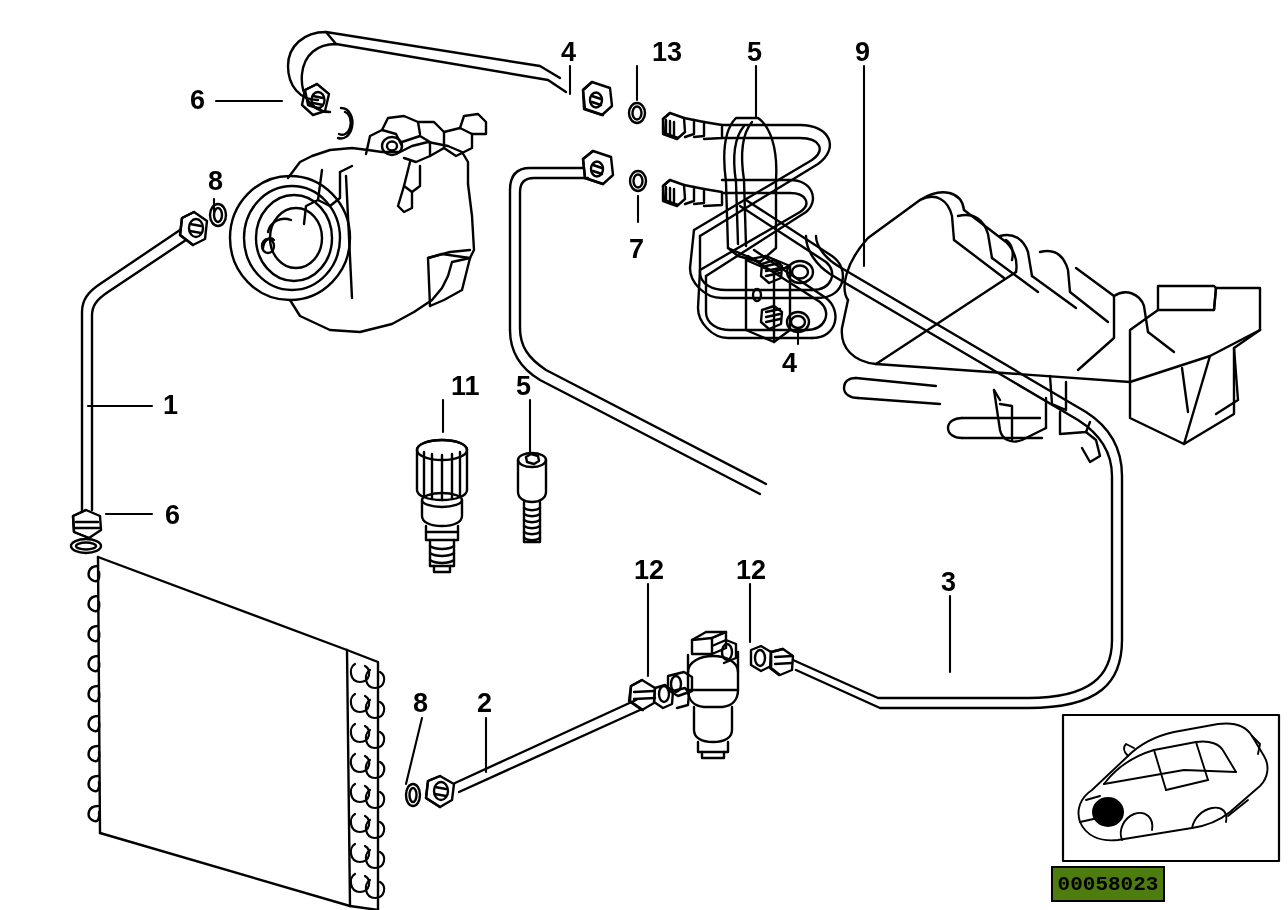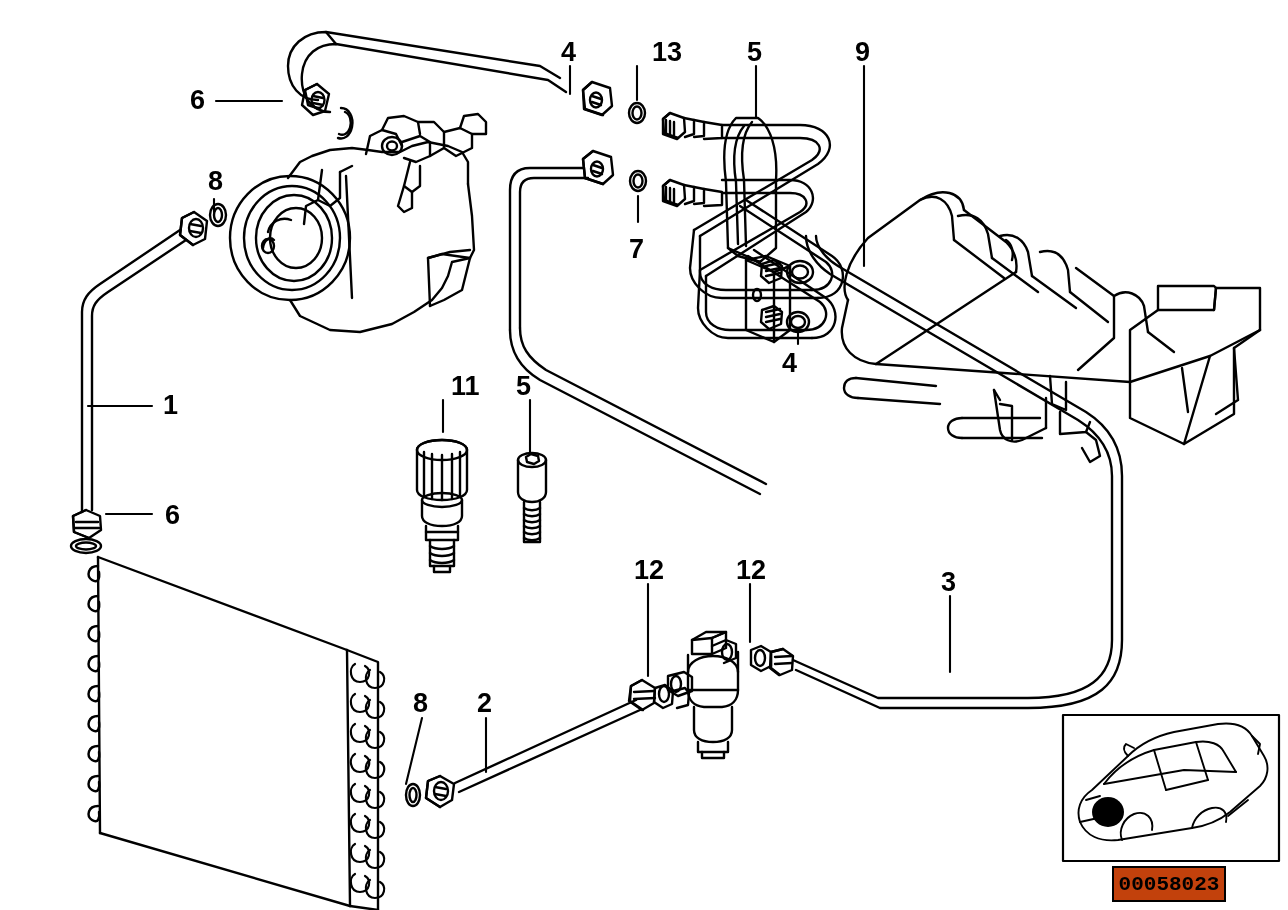--- a/index.html
+++ b/index.html
@@ -15,24 +15,24 @@
     font-family:"Liberation Sans", sans-serif;
     font-weight:bold;
     font-size:27px;
     color:#000;
     line-height:1;
     white-space:nowrap;
     user-select:none;
   }
   #partnum{
     position:absolute;
-    left:1112px;top:866px;
+    left:1051px;top:866px;
     width:110px;height:32px;
     border:2px solid #000;
-    background:#c2410c;
+    background:#4d7c0f;
     display:flex;align-items:center;justify-content:center;
     font-family:"Liberation Mono","DejaVu Sans Mono",monospace;
     font-size:21px;font-weight:bold;letter-spacing:0px;color:#000;
   }
 </style>
 </head>
 <body>
 
 <div id="stage">
 

